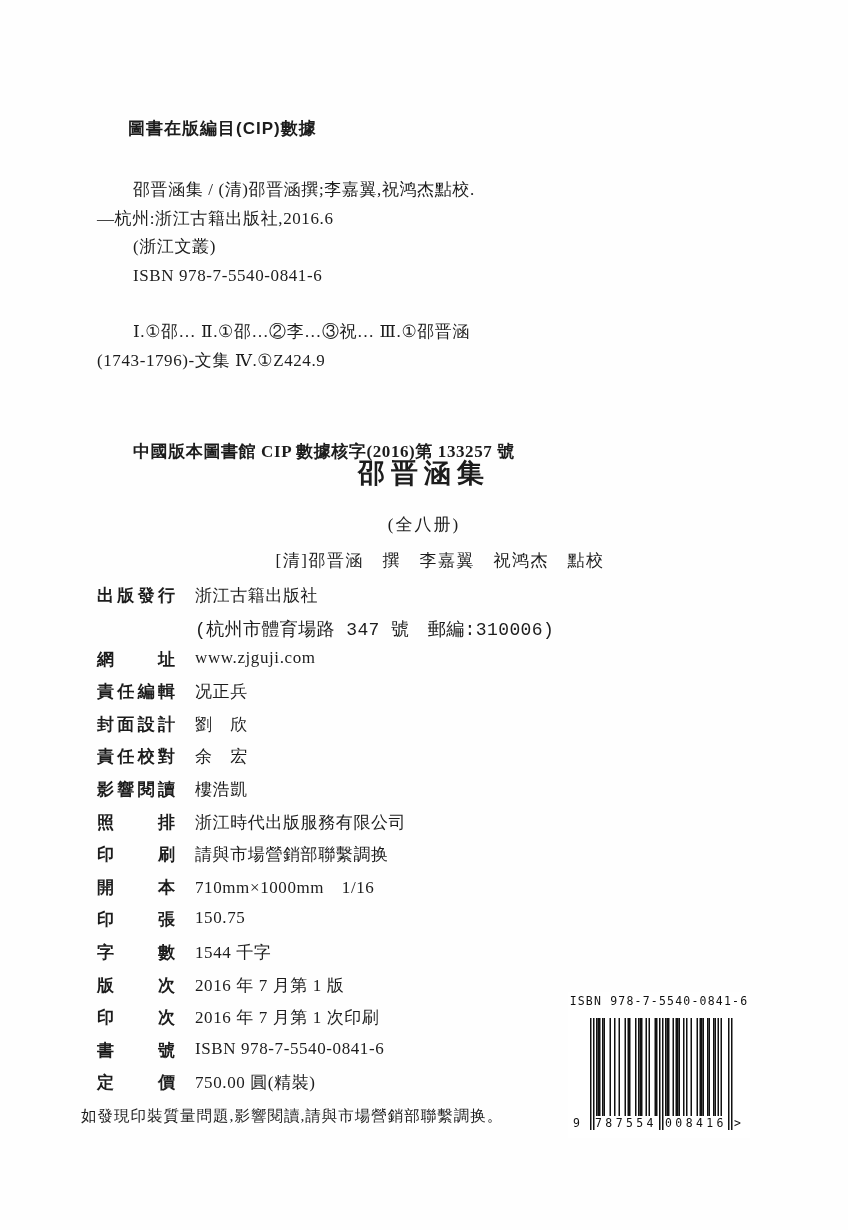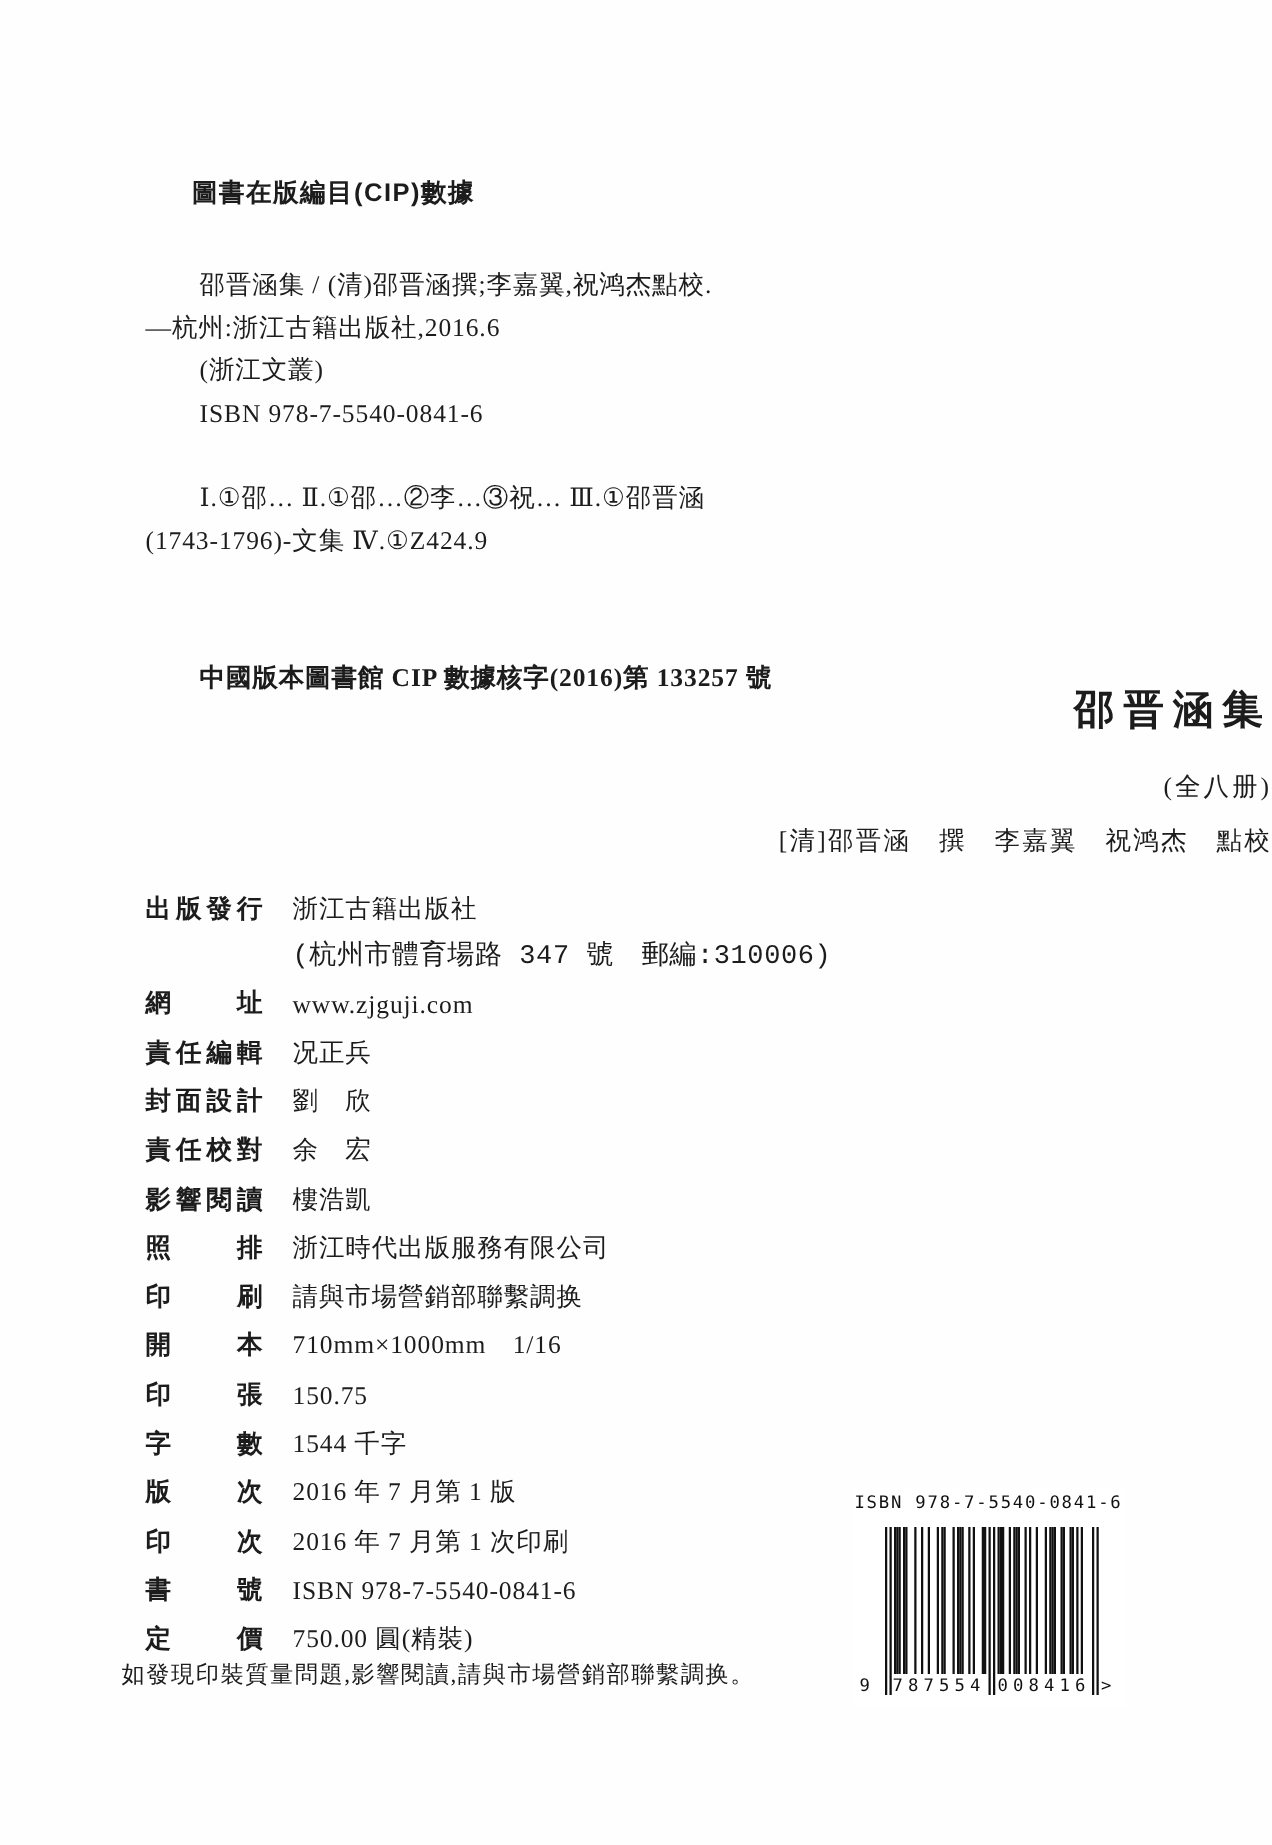--- a/index.html
+++ b/index.html
@@ -20,27 +20,27 @@
     font-weight:bold; font-size:17px; letter-spacing:1px;
   }
   .cip-block {
     position:absolute; left:97px; top:176px; width:580px;
     font-size:17px; line-height:28.5px; letter-spacing:0.6px;
   }
   .cip-line.indent { padding-left:36px; }
   .cip-line.gap-above { margin-top:28px; }
   .cip-line.gap-above-lg { margin-top:63px;font-weight:bold; }
   
-  .title-block { position:absolute; left:0; top:455px; width:848px; text-align:right; }
+  .title-block { position:absolute; left:0; top:455px; width:848px; text-align:center; }
   .book-title { font-size:27px; font-weight:bold; letter-spacing:6px; }
   .volume-note { margin-top:22px; font-size:17px; letter-spacing:2px; }
   .byline { margin-top:13px; font-size:17px; letter-spacing:1.5px;padding-left:32px; }
   
   .colophon { position:absolute; left:97px; top:584px; width:480px; }
-  .c-row { height:32.6px; display:flex; align-items:flex-end; }
+  .c-row { height:32.6px; display:flex; align-items:flex-start; }
   .c-row.sub { height:31px; }
   .c-label {
     display:inline-block; width:78px;
     font-family:"Liberation Sans","DejaVu Sans",sans-serif;
     font-weight:bold; font-size:17px;
     text-align:justify; text-align-last:justify;
   }
   .c-value { margin-left:20px; font-size:17px; letter-spacing:0.6px; white-space:nowrap; }
   .c-value.small { font-size:18px; letter-spacing:0.4px;font-family:Liberation Mono, monospace; }
   

